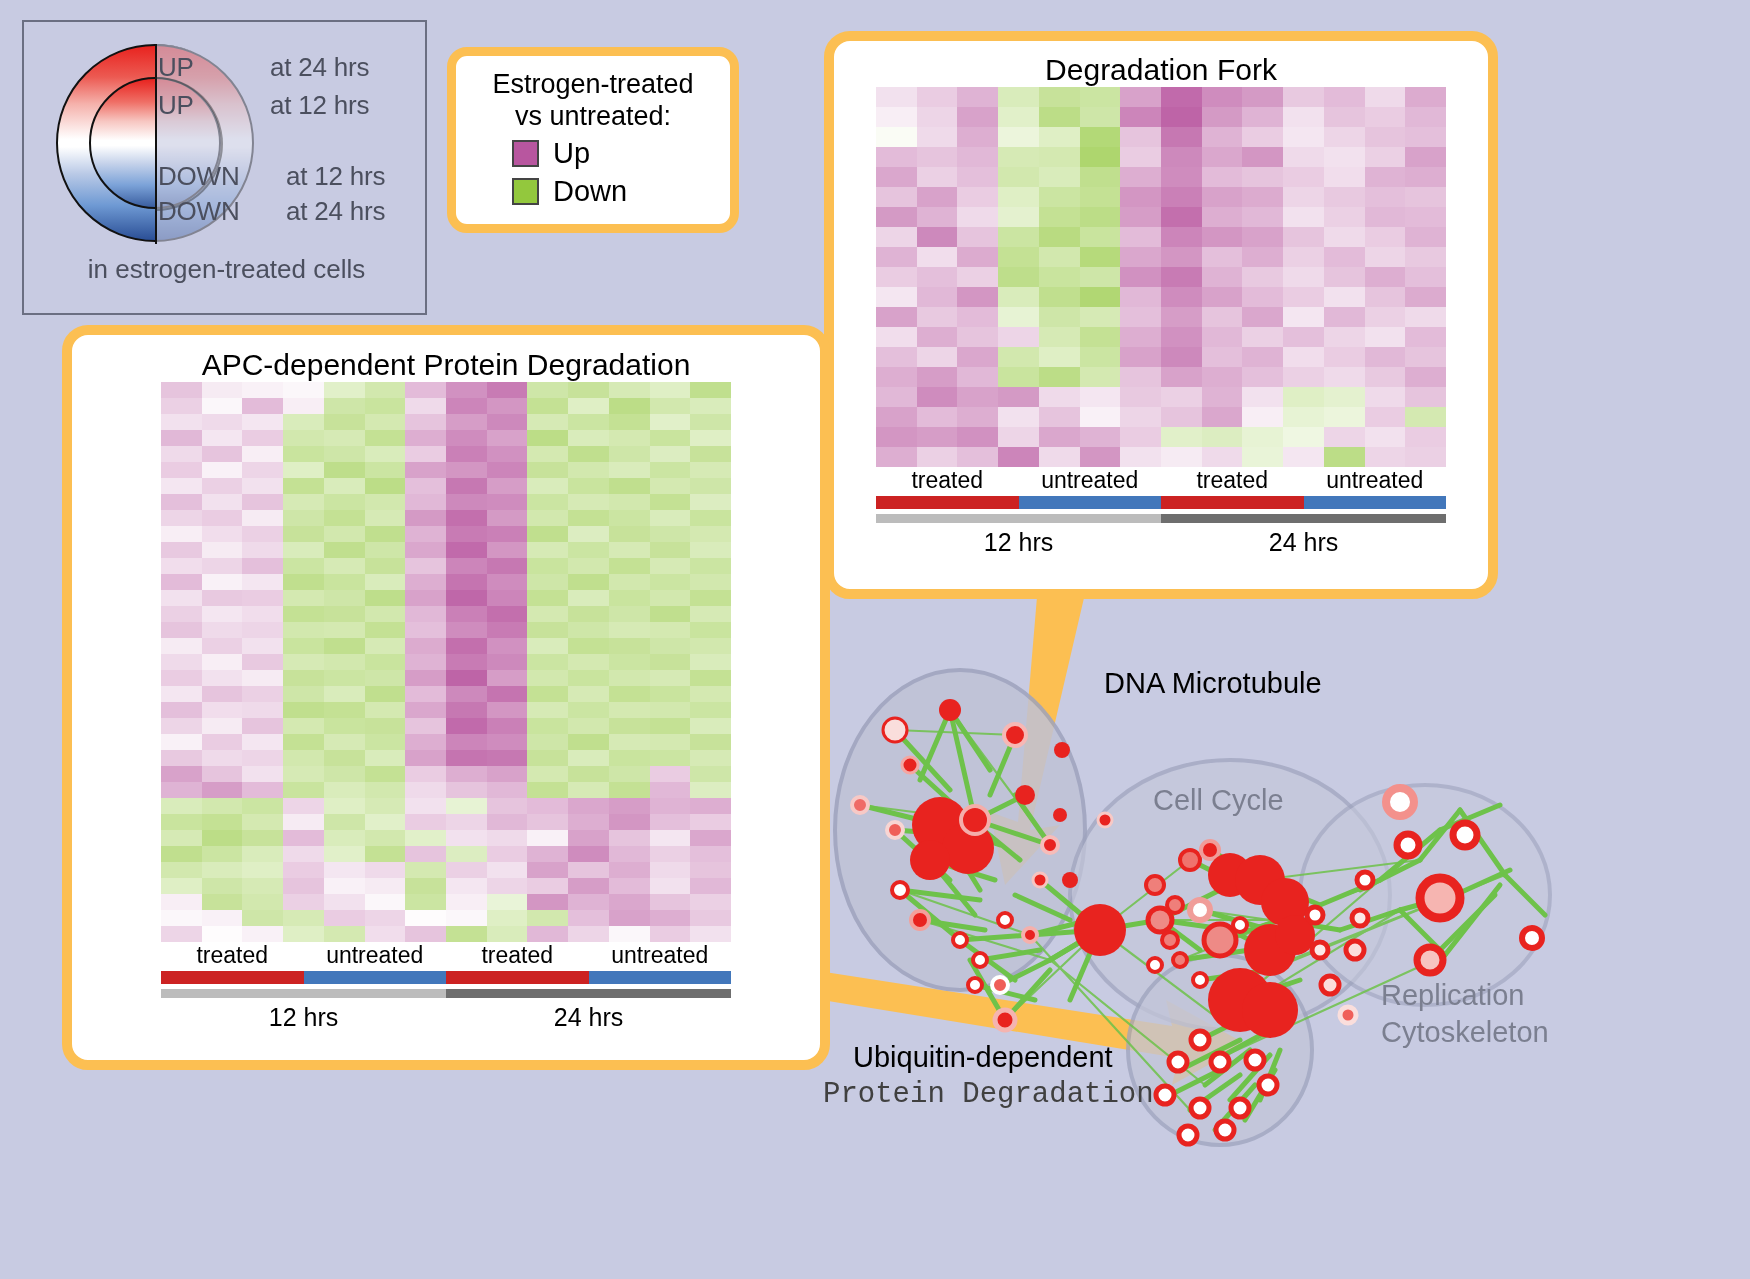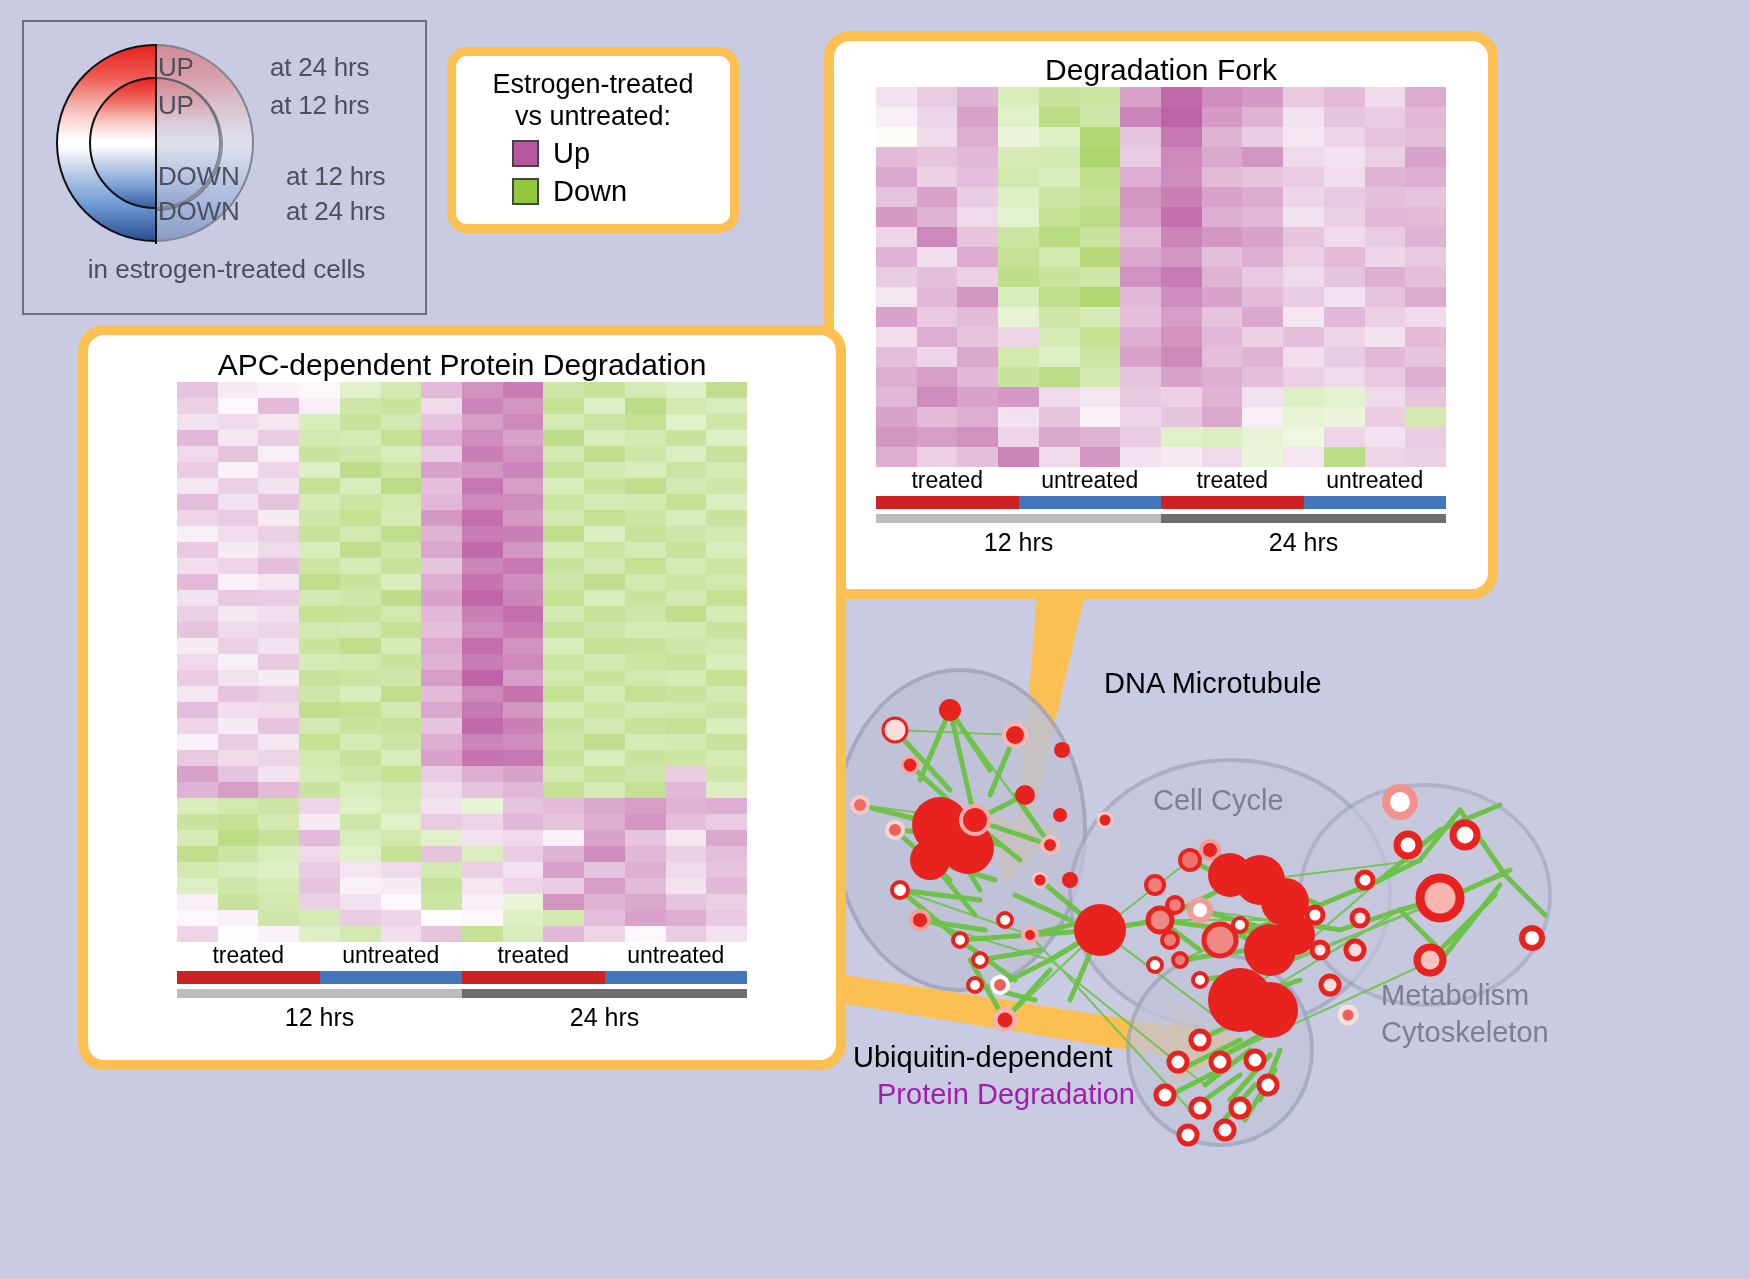--- a/index.html
+++ b/index.html
@@ -62,21 +62,21 @@
   }
   .swatch-row{display:flex;align-items:center;gap:14px;margin-left:56px;margin-top:5px;}
   .swatch{width:27px;height:27px;border:2px solid #444;box-sizing:border-box;}
   .swatch.up{background:#b8569f;}
   .swatch.down{background:#93c83d;}
   .swatch-lbl{font-size:29px;color:#000;}
 
   
   .hm-card{position:absolute;background:#fff;border:10px solid #fcbf52;border-radius:26px;box-sizing:border-box;}
   #rf-card{left:824px;top:31px;width:674px;height:568px;}
-  #apc-card{left:78px;top:325px;width:768px;height:745px;}
+  #apc-card{left:62px;top:325px;width:768px;height:745px;}
   .hm-title{text-align:center;font-size:30px;color:#000;margin-top:12px;font-weight:400;}
   #apc-card .hm-title{font-size:30px;margin-top:13px;}
   .hm-grid{display:grid;margin:0 auto;}
   .hm-cell{width:100%;height:100%;}
 
   
   .axis-block{margin:0 auto;}
   .axis-names{display:flex;font-size:23px;color:#000;}
   .axis-names > div{flex:1;text-align:center;}
   .tb-bar{display:flex;height:13px;margin-top:2px;}
@@ -90,21 +90,21 @@
   .time-names{display:flex;font-size:25px;color:#000;margin-top:5px;}
   .time-names > div{flex:1;text-align:center;}
 
   
   .net-lbl{position:absolute;font-size:29px;white-space:nowrap;}
   #lbl-dna{left:1104px;top:667px;color:#000;}
   #lbl-cc{left:1153px;top:784px;color:#7b7f90;}
   #lbl-mt1{left:1381px;top:979px;color:#7b7f90;}
   #lbl-mt2{left:1381px;top:1016px;color:#7b7f90;}
   #lbl-ub1{left:853px;top:1041px;color:#000;}
-  #lbl-ub2{left:877px;top:1078px;color:#a21caf;}
+  #lbl-ub2{left:823px;top:1078px;color:#404040;font-family:Liberation Mono, monospace;}
 </style>
 </head>
 <body>
 
 <div class="stage">
 
   <svg id="arrows" width="1750" height="1279" style="position:absolute;left:0;top:0;">
     <polygon fill="#fcbf52" points="1038,585 1087,585 1030,830 1060,825 1005,885 990,812 1018,822"></polygon>
     <polygon fill="#fcbf52" points="735,958 1172,1026 1166,1000 1246,1044 1172,1085 1178,1058 730,985"></polygon>
   </svg>
@@ -1129,18 +1129,18 @@
       </div>
       <div class="time-names" id="apc-times">
           <div>12 hrs</div>
           <div>24 hrs</div>
         </div>
     </div>
   </div>
 
   <div class="net-lbl" id="lbl-dna">DNA Microtubule</div>
   <div class="net-lbl" id="lbl-cc">Cell Cycle</div>
-  <div class="net-lbl" id="lbl-mt1">Metabolism</div>
+  <div class="net-lbl" id="lbl-mt1">Replication</div>
   <div class="net-lbl" id="lbl-mt2">Cytoskeleton</div>
   <div class="net-lbl" id="lbl-ub1">Ubiquitin-dependent</div>
   <div class="net-lbl" id="lbl-ub2">Protein Degradation</div>
 
 </div>
 
 </body></html>

